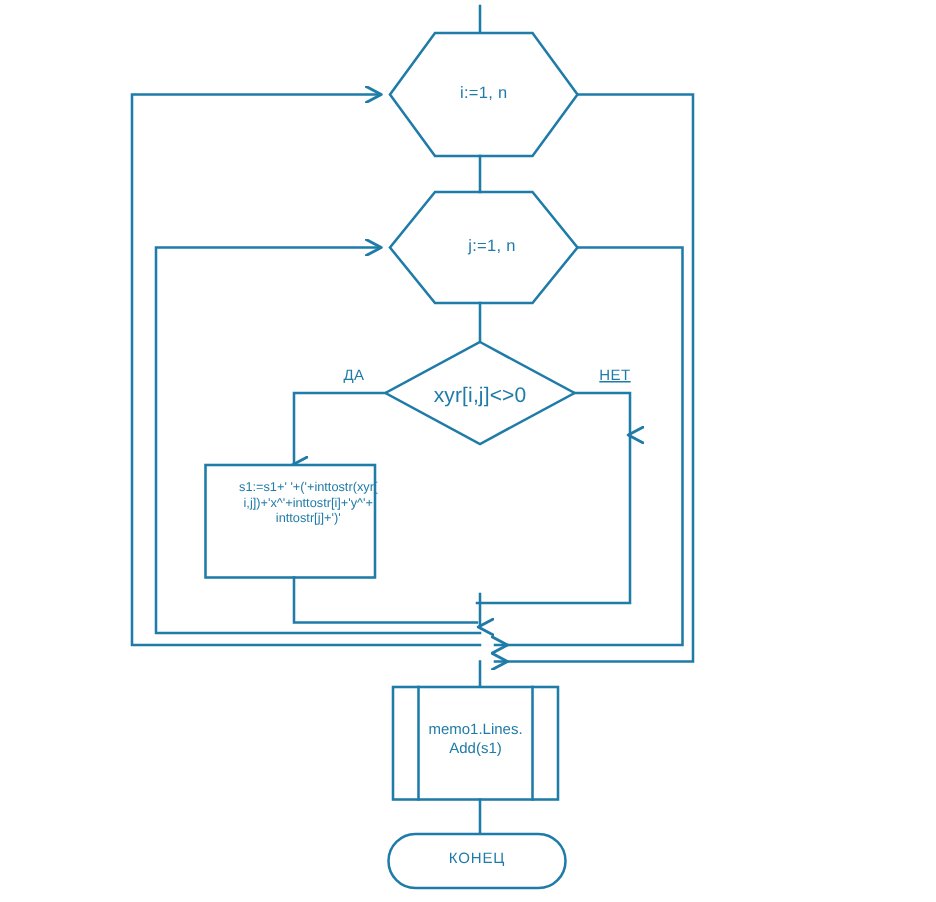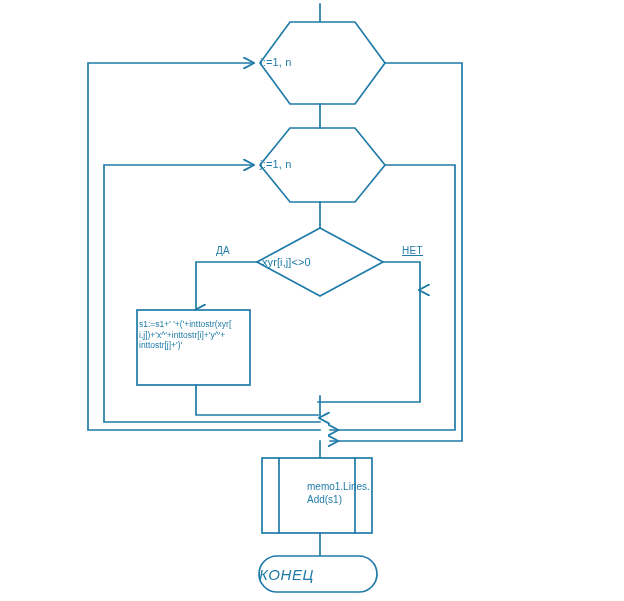--- a/index.html
+++ b/index.html
@@ -19,31 +19,31 @@
     height: 601px;
   }
   #flow-svg {
     position: absolute;
     left: 0;
     top: 0;
   }
   .shape-label {
     position: absolute;
     color: #1F7BA8;
-    text-align: left;
+    text-align: center;
     line-height: 1.12;
     pointer-events: none;
     white-space: pre-line;
   }
   .lbl-hex     { font-size: 11px; letter-spacing: 0.2px; }
-  .lbl-diamond { font-size: 11px; letter-spacing: 0.1px; }
+  .lbl-diamond { font-size: 14px; letter-spacing: 0.1px; }
   .lbl-branch  { font-size: 10px; letter-spacing: 0.3px; }
   .lbl-proc    { font-size: 8.5px; line-height: 1.25; }
-  .lbl-pre     { font-size: 10px; line-height: 1.25; padding-left: 28px; }
-  .lbl-term    { font-size: 15px; letter-spacing: 0.6px; font-style: italic; }
+  .lbl-pre     { font-size: 10px; line-height: 1.25; }
+  .lbl-term    { font-size: 10px; letter-spacing: 0.6px; }
 </style>
 </head>
 <body>
 
 <div id="flow-root">
 
   <svg id="flow-svg" width="624" height="601" viewBox="0 0 624 601">
     <defs>
       <marker id="arrow-down" viewBox="0 0 10 10" refX="5" refY="8" markerWidth="7" markerHeight="7" orient="auto">
         <path d="M0.5,0.5 L5,9 L9.5,0.5" fill="none" stroke="#1F7BA8" stroke-width="1.6" stroke-linecap="round" stroke-linejoin="round"></path>
@@ -102,21 +102,21 @@
   </svg>
 
   <div class="shape-label lbl-hex" style="left:260px; top:56px; width:125px;">i:=1, n</div>
 
   <div class="shape-label lbl-hex" style="left:260px; top:158px; width:136px;">j:=1, n</div>
 
   <div class="shape-label lbl-diamond" style="left:262px; top:256px; width:116px;">xyr[i,j]&lt;&gt;0</div>
 
   <div class="shape-label lbl-branch" style="left:216px; top:245px; width:40px;">ДА</div>
 
-  <div class="shape-label lbl-branch" style="left:402px; top:245px; width:40px;text-decoration:underline;">НЕТ</div>
+  <div class="shape-label lbl-branch" style="left:390px; top:245px; width:40px;text-decoration:underline;">НЕТ</div>
 
   <div class="shape-label lbl-proc" style="left:139px; top:319px; width:133px;">s1:=s1+' '+('+inttostr(xyr[
 i,j])+'x^'+inttostr[i]+'y^'+
 inttostr[j]+')'</div>
 
   <div class="shape-label lbl-pre" style="left:279px; top:481px; width:76px;">memo1.Lines.
 Add(s1)</div>
 
   <div class="shape-label lbl-term" style="left:259px; top:567px; width:118px;">КОНЕЦ</div>
 

